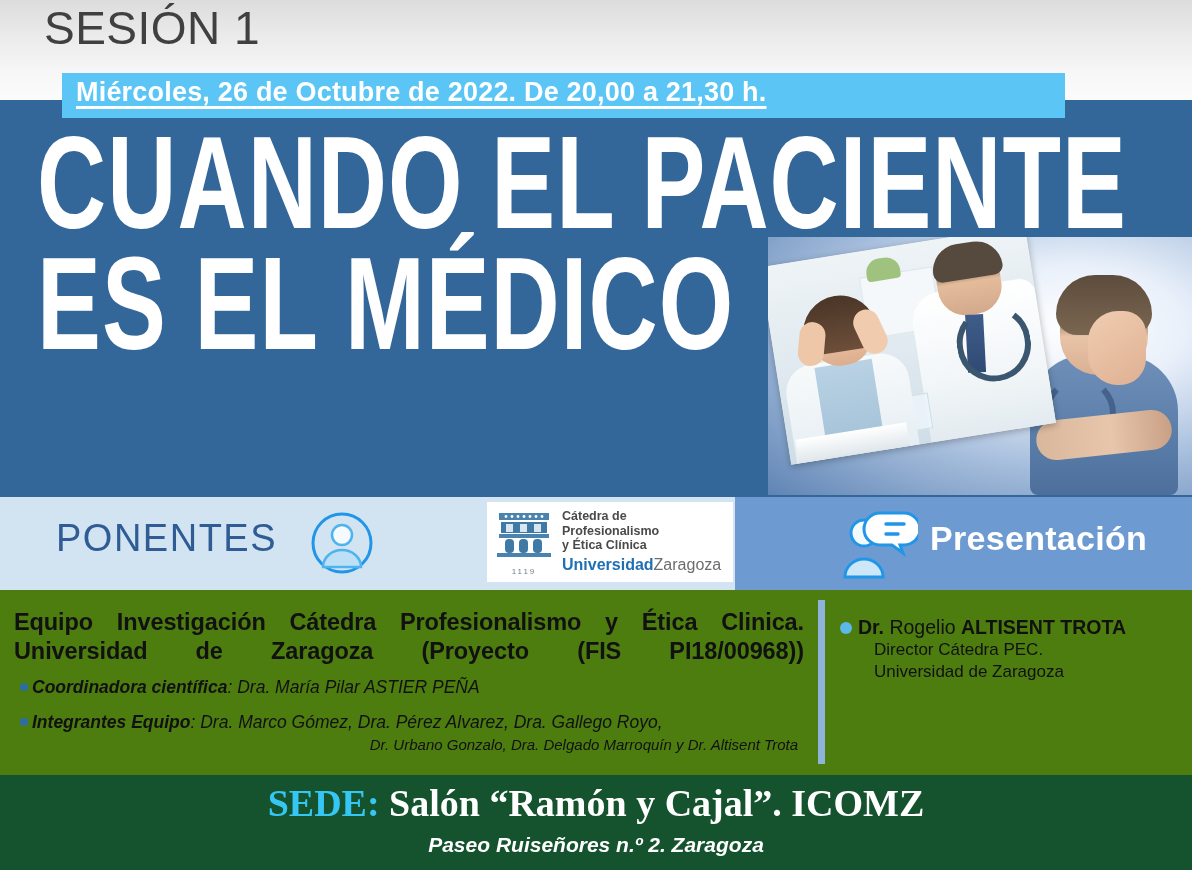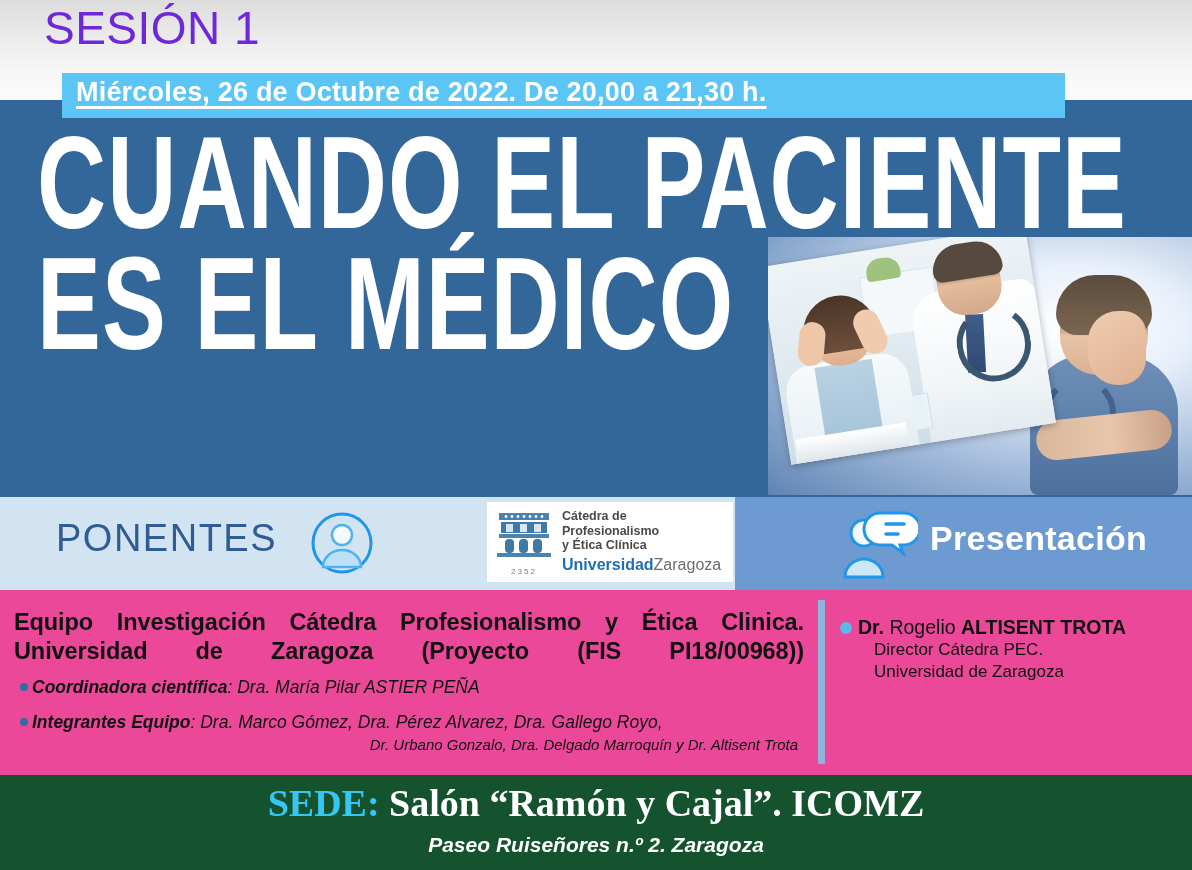--- a/index.html
+++ b/index.html
@@ -41,21 +41,21 @@
     background: #336699;
   }
 
   
   .session-label {
     position: absolute;
     left: 44px; top: 4px;
     font-family: "Liberation Sans", sans-serif;
     font-size: 46px;
     font-weight: 400;
-    color: #6d28d9;
+    color: #404040;
     letter-spacing: 0.5px;
     line-height: 1.05;
     white-space: nowrap;
   }
 
   
   .date-band {
     position: absolute;
     left: 62px; top: 73px;
     width: 1003px; height: 45px;
@@ -300,21 +300,21 @@
     white-space: nowrap;
   }
   .logo-univ .u1 { color: #1F6FB5; }
   .logo-univ .u2 { color: #6d6d6d; font-weight: normal; }
 
   
   .content {
     position: absolute;
     left: 0; top: 590px;
     width: 1192px; height: 185px;
-    background: #ec4899;
+    background: #4d7c0f;
   }
   .col-divider {
     position: absolute;
     left: 818px; top: 600px;
     width: 7px; height: 164px;
     background: #8FB3DB;
   }
 
   .left-col {
     position: absolute;
@@ -510,21 +510,21 @@
           <rect x="41" y="16" width="7" height="8"></rect>
         </g>
         <rect x="6" y="26" width="50" height="4" fill="#4a83ad"></rect>
         <g fill="#3f79a6">
           <rect x="12" y="31" width="9" height="14" rx="4"></rect>
           <rect x="26" y="31" width="9" height="14" rx="4"></rect>
           <rect x="40" y="31" width="9" height="14" rx="4"></rect>
         </g>
         <rect x="4" y="45" width="54" height="4" fill="#4a83ad"></rect>
       </svg>
-      <div class="logo-year">2352</div>
+      <div class="logo-year">1119</div>
     </div>
     <div class="logo-txt">
       <div class="logo-line">Cátedra de</div>
       <div class="logo-line">Profesionalismo</div>
       <div class="logo-line">y Ética Clínica</div>
       <div class="logo-univ"><span class="u1">Universidad</span><span class="u2">Zaragoza</span></div>
     </div>
   </div>
 
   <div class="content">

